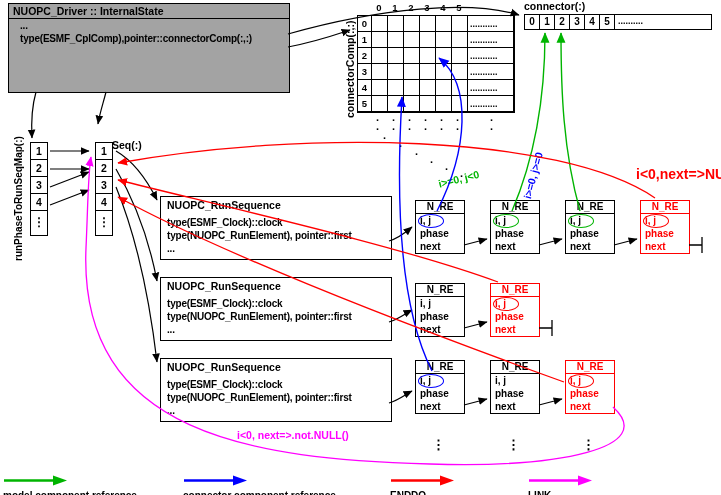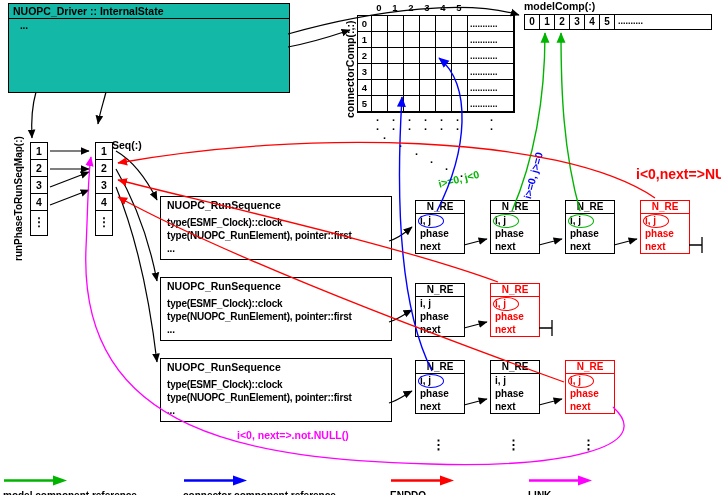--- a/index.html
+++ b/index.html
@@ -1,19 +1,19 @@
 <!DOCTYPE html>
 <html><head>
 <meta charset="utf-8">
 <style>
   html,body{margin:0;padding:0;background:#fff;}
   #canvas{position:relative;width:721px;height:495px;background:#fff;overflow:hidden;
           font-family:"Liberation Sans",sans-serif;font-weight:bold;color:#000;}
   
-  .driver-box{position:absolute;left:8px;top:3px;width:280px;height:88px;border:1px solid #000;background:#14b8a6;}
+  .driver-box{position:absolute;left:8px;top:3px;width:280px;height:88px;border:1px solid #000;background:#a3a3a3;}
   .driver-title{font-size:10.5px;padding:1px 0 1px 4px;border-bottom:1px solid #000;white-space:nowrap;}
   .driver-line{font-size:10px;line-height:13px;padding-left:11px;letter-spacing:-0.2px;white-space:nowrap;}
   
   .mc-label{position:absolute;left:524px;top:0px;font-size:10.5px;}
   .mc-array{position:absolute;left:524px;top:14px;display:flex;}
   .mc-cell{width:16px;height:16px;border:1px solid #000;margin-left:-1px;box-sizing:border-box;
            font-size:10px;text-align:center;line-height:14px;background:#fff;}
   .mc-cell:first-child{margin-left:0;}
   .mc-ellipsis{width:98px;height:16px;border:1px solid #000;margin-left:-1px;box-sizing:border-box;
            font-size:9px;line-height:13px;padding-left:3px;overflow:hidden;background:#fff;}
@@ -65,23 +65,24 @@
   #arrows{position:absolute;left:0;top:0;pointer-events:none;}
 </style>
 </head>
 <body>
 
 <div id="canvas">
 
   <div class="driver-box">
     <div class="driver-title">NUOPC_Driver :: InternalState</div>
     <div class="driver-line">...</div>
+    <div class="driver-line">type(ESMF_CplComp),pointer::connectorComp(:,:)</div>
   </div>
 
-  <div class="mc-label">modelComp(:)</div>
+  <div class="mc-label">connector(:)</div>
   <div class="mc-array" id="mc-array">
       <div class="mc-cell">0</div>
       <div class="mc-cell">1</div>
       <div class="mc-cell">2</div>
       <div class="mc-cell">3</div>
       <div class="mc-cell">4</div>
       <div class="mc-cell">5</div>
       <div class="mc-ellipsis">..........</div>
     </div>
 

